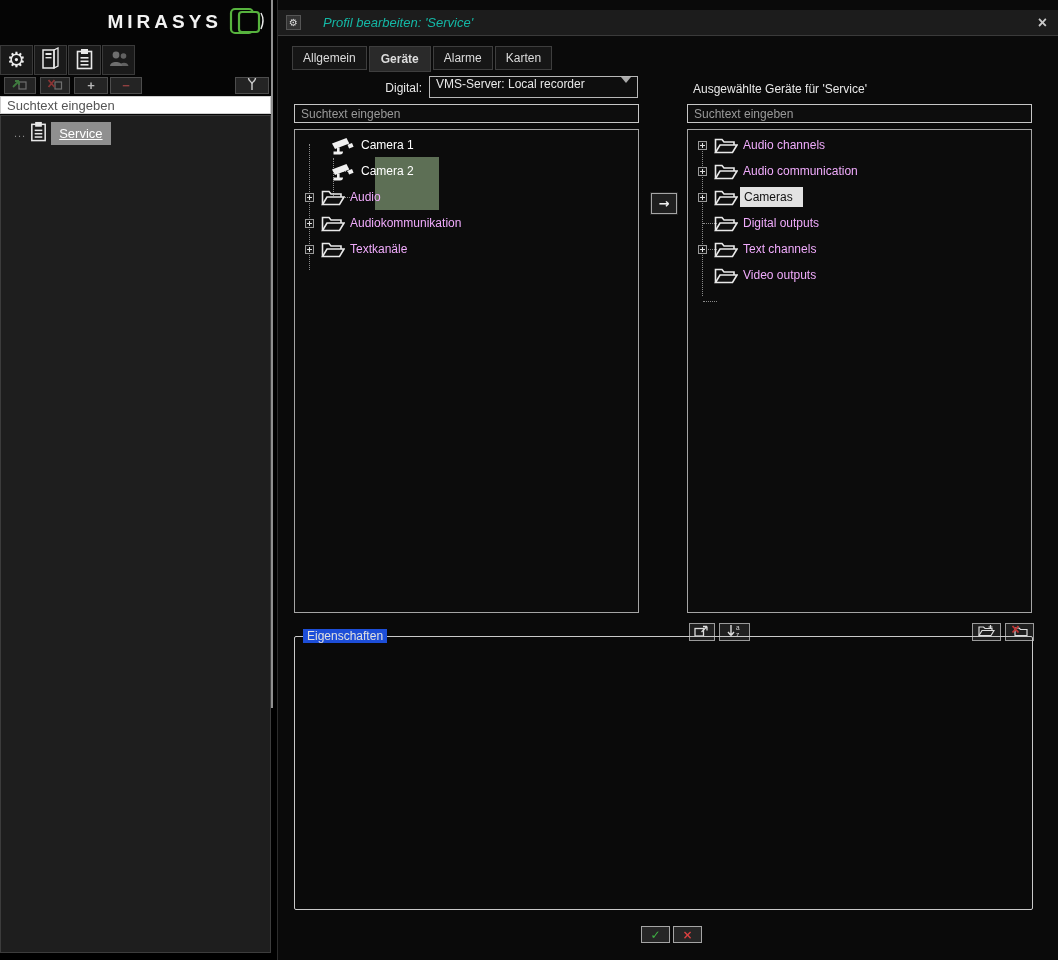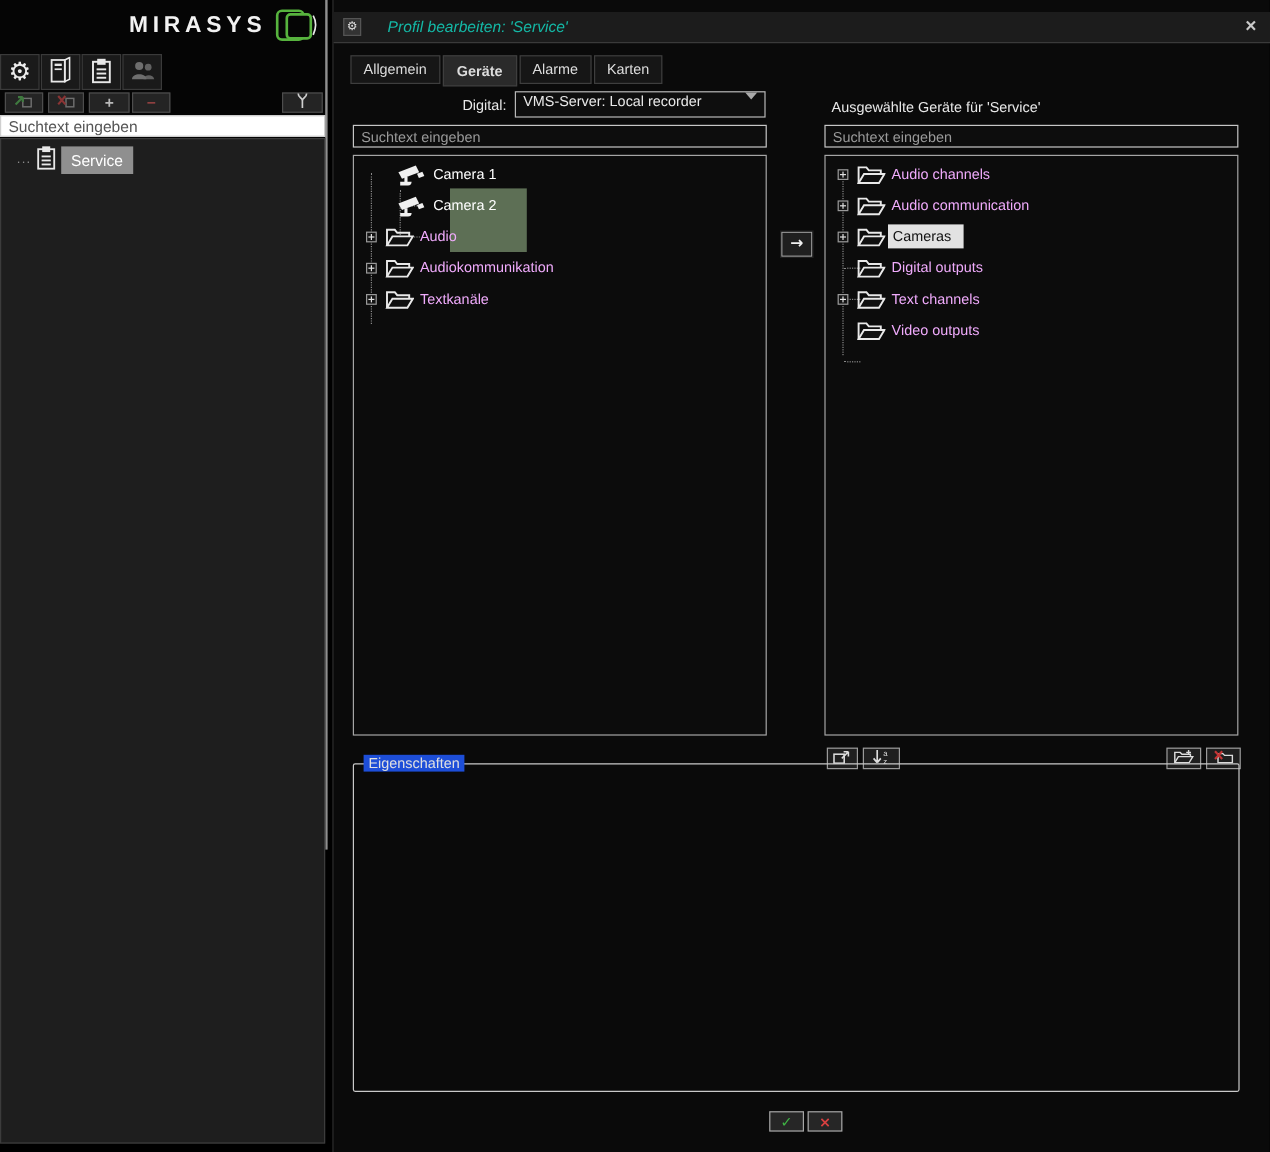--- a/index.html
+++ b/index.html
@@ -18,21 +18,21 @@
   .st-b1 { width:32px; margin-left:4px; } .st-b2 { width:30px; margin-left:4px; }
   .st-b3 { width:34px; margin-left:4px; } .st-b4 { width:32px; margin-left:2px; }
   .st-b5 { width:34px; margin-left:auto; margin-right:2px; }
   .plus-glyph { color:#b8b8b8; font-weight:bold; font-size:13px; line-height:1; }
   .minus-glyph { color:#8f4040; font-weight:bold; font-size:13px; line-height:1; }
   #sidebar-search { position:absolute; left:0; top:96px; width:271px; height:18px; background:#ffffff; border:1px solid #cfcfcf; color:#555; font-size:13px; padding:0 6px; font-family:"Liberation Sans", sans-serif; }
   #sidebar-search::placeholder { color:#555; opacity:1; }
   #sidebar-panel { position:absolute; left:0; top:115px; width:271px; height:838px; background:#1e1e1e; border:1px solid #3c3c3c; }
   #service-row { position:absolute; left:0; top:4px; height:26px; display:flex; align-items:center; }
   .tree-dots { color:#8a8a8a; font-size:11px; letter-spacing:1px; margin-left:13px; margin-right:4px; }
-  #service-label { background:#8f8f8f; color:#ffffff; padding:4px 8px; margin-left:4px; font-size:13px; }
+  #service-label { background:#8f8f8f; color:#ffffff; padding:4px 8px; margin-left:4px; font-size:13px;text-decoration:underline; }
 
   
   #dialog { position:absolute; left:277px; top:0; width:781px; height:960px; background:#0a0a0a; border-left:1px solid #2c2c2c; }
   #titlebar { position:absolute; left:0; top:10px; width:781px; height:26px; background:#1c1c1c; border-bottom:1px solid #3a3a3a; display:flex; align-items:center; }
   #title-icon { width:15px; height:15px; background:#333; border:1px solid #555; margin-left:8px; display:flex; align-items:center; justify-content:center; font-size:10px; color:#ddd; font-family:"DejaVu Sans", sans-serif; }
   #title-text { margin-left:22px; font-size:13px; color:#14b8a6;font-style:italic; }
   #close-btn { margin-left:auto; margin-right:12px; color:#c9c9c9; font-weight:bold; font-size:16px; line-height:1; cursor:default; }
 
   #tabbar { position:absolute; left:14px; top:46px; display:flex; align-items:flex-start; }
   .tab { background:#161616; border:1px solid #3e3e3e; color:#dddddd; font-size:12px; padding:4px 10px; margin-right:2px; }

